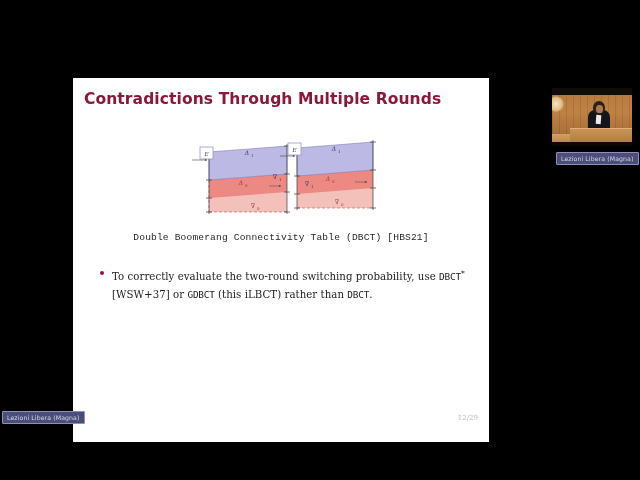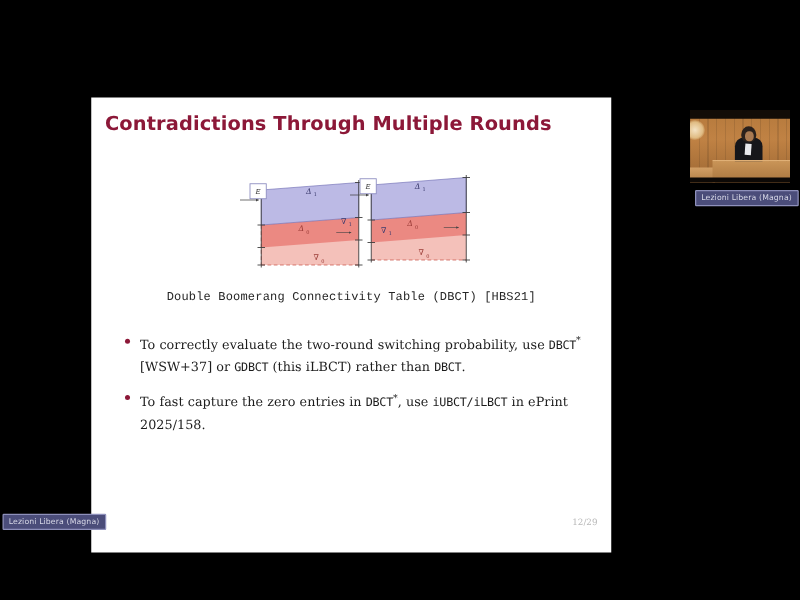--- a/index.html
+++ b/index.html
@@ -334,24 +334,20 @@
     <div id="figure-caption">Double Boomerang Connectivity Table (DBCT) [HBS21]</div>
 
     <div id="bullets">
 
 
       <div class="bullet-row">
         <span class="bullet-dot"></span>
         <span class="bullet-text"><span>To correctly evaluate the two-round switching probability, use </span><span class="mono">DBCT</span><sup class="star">*</sup><span> [WSW+37] or </span><span class="mono">GDBCT</span><span> (this iLBCT) rather than </span><span class="mono">DBCT</span><span>.</span></span>
       </div>
 
-      <div class="bullet-row">
-        <span class="bullet-dot"></span>
-        <span class="bullet-text"><span>To fast capture the zero entries in </span><span class="mono">DBCT</span><sup class="star">*</sup><span>, use </span><span class="mono">iUBCT/iLBCT</span><span> in ePrint 2025/158.</span></span>
-      </div>
 
     </div>
 
     <div id="page-number">12/29</div>
   </div>
 
   <div id="webcam">
     <div class="wc-wall"></div>
     <div class="wc-lamp"></div>
     <div class="wc-darkband"></div>

